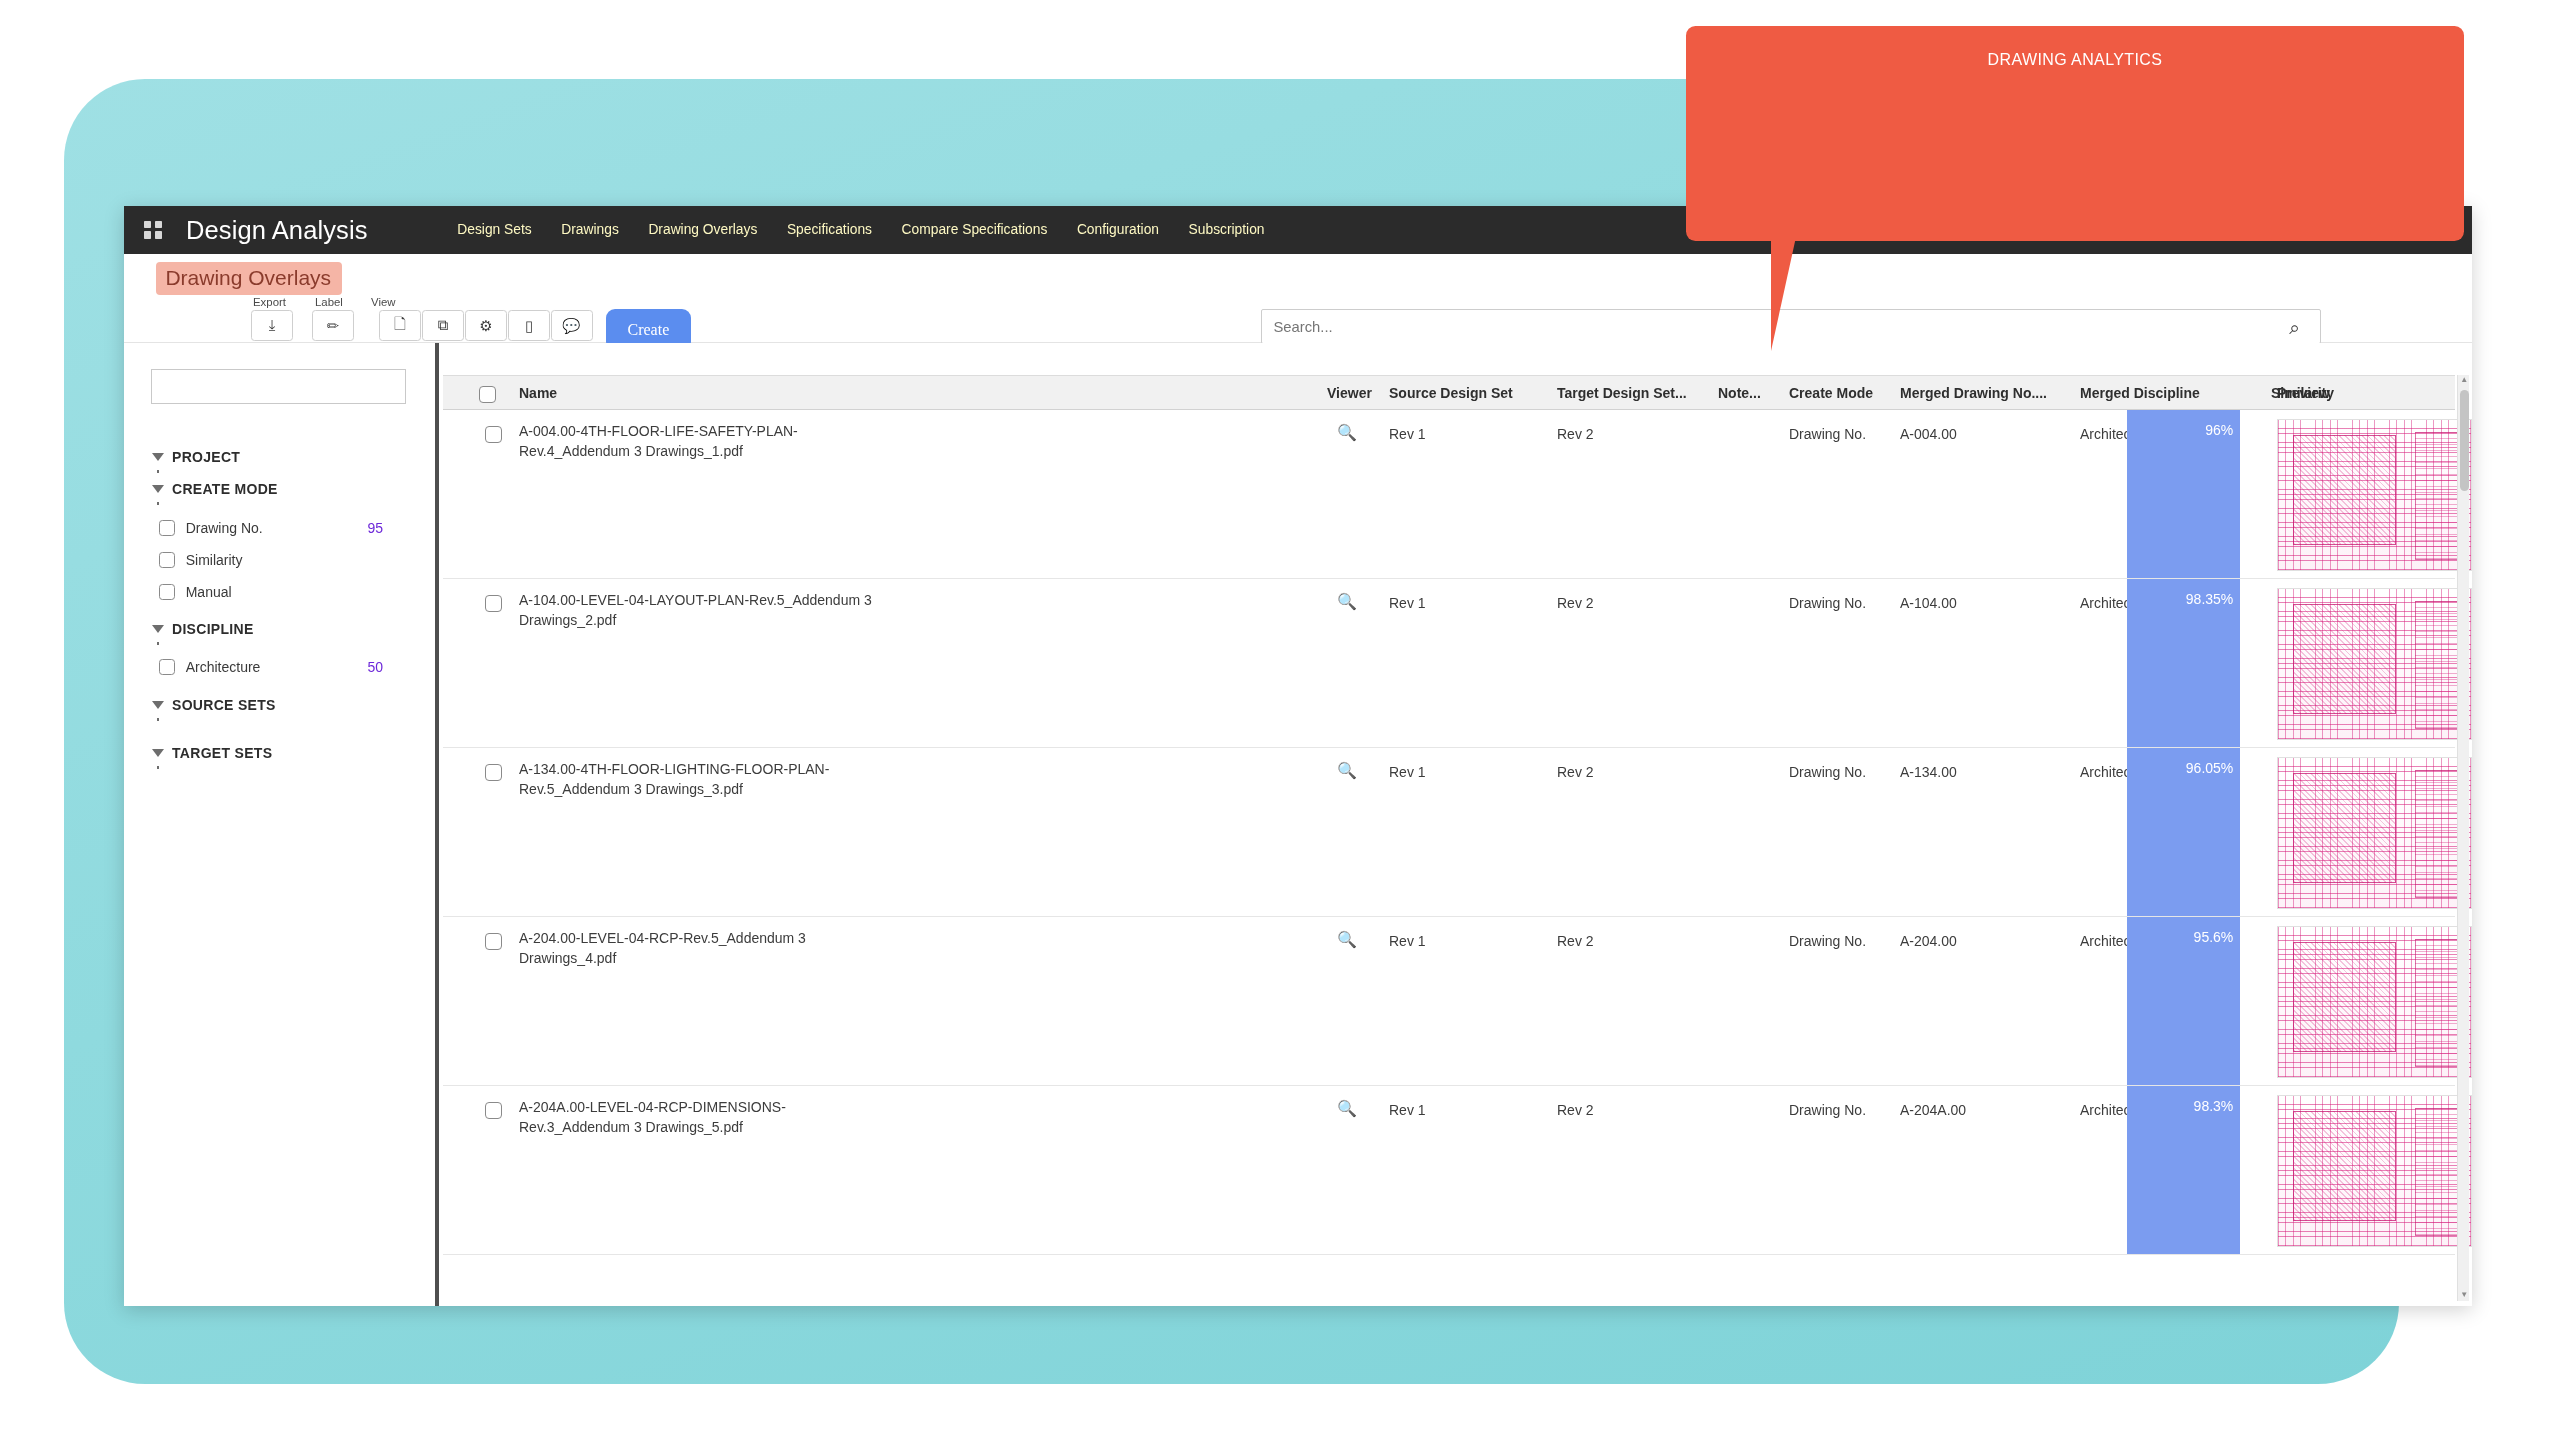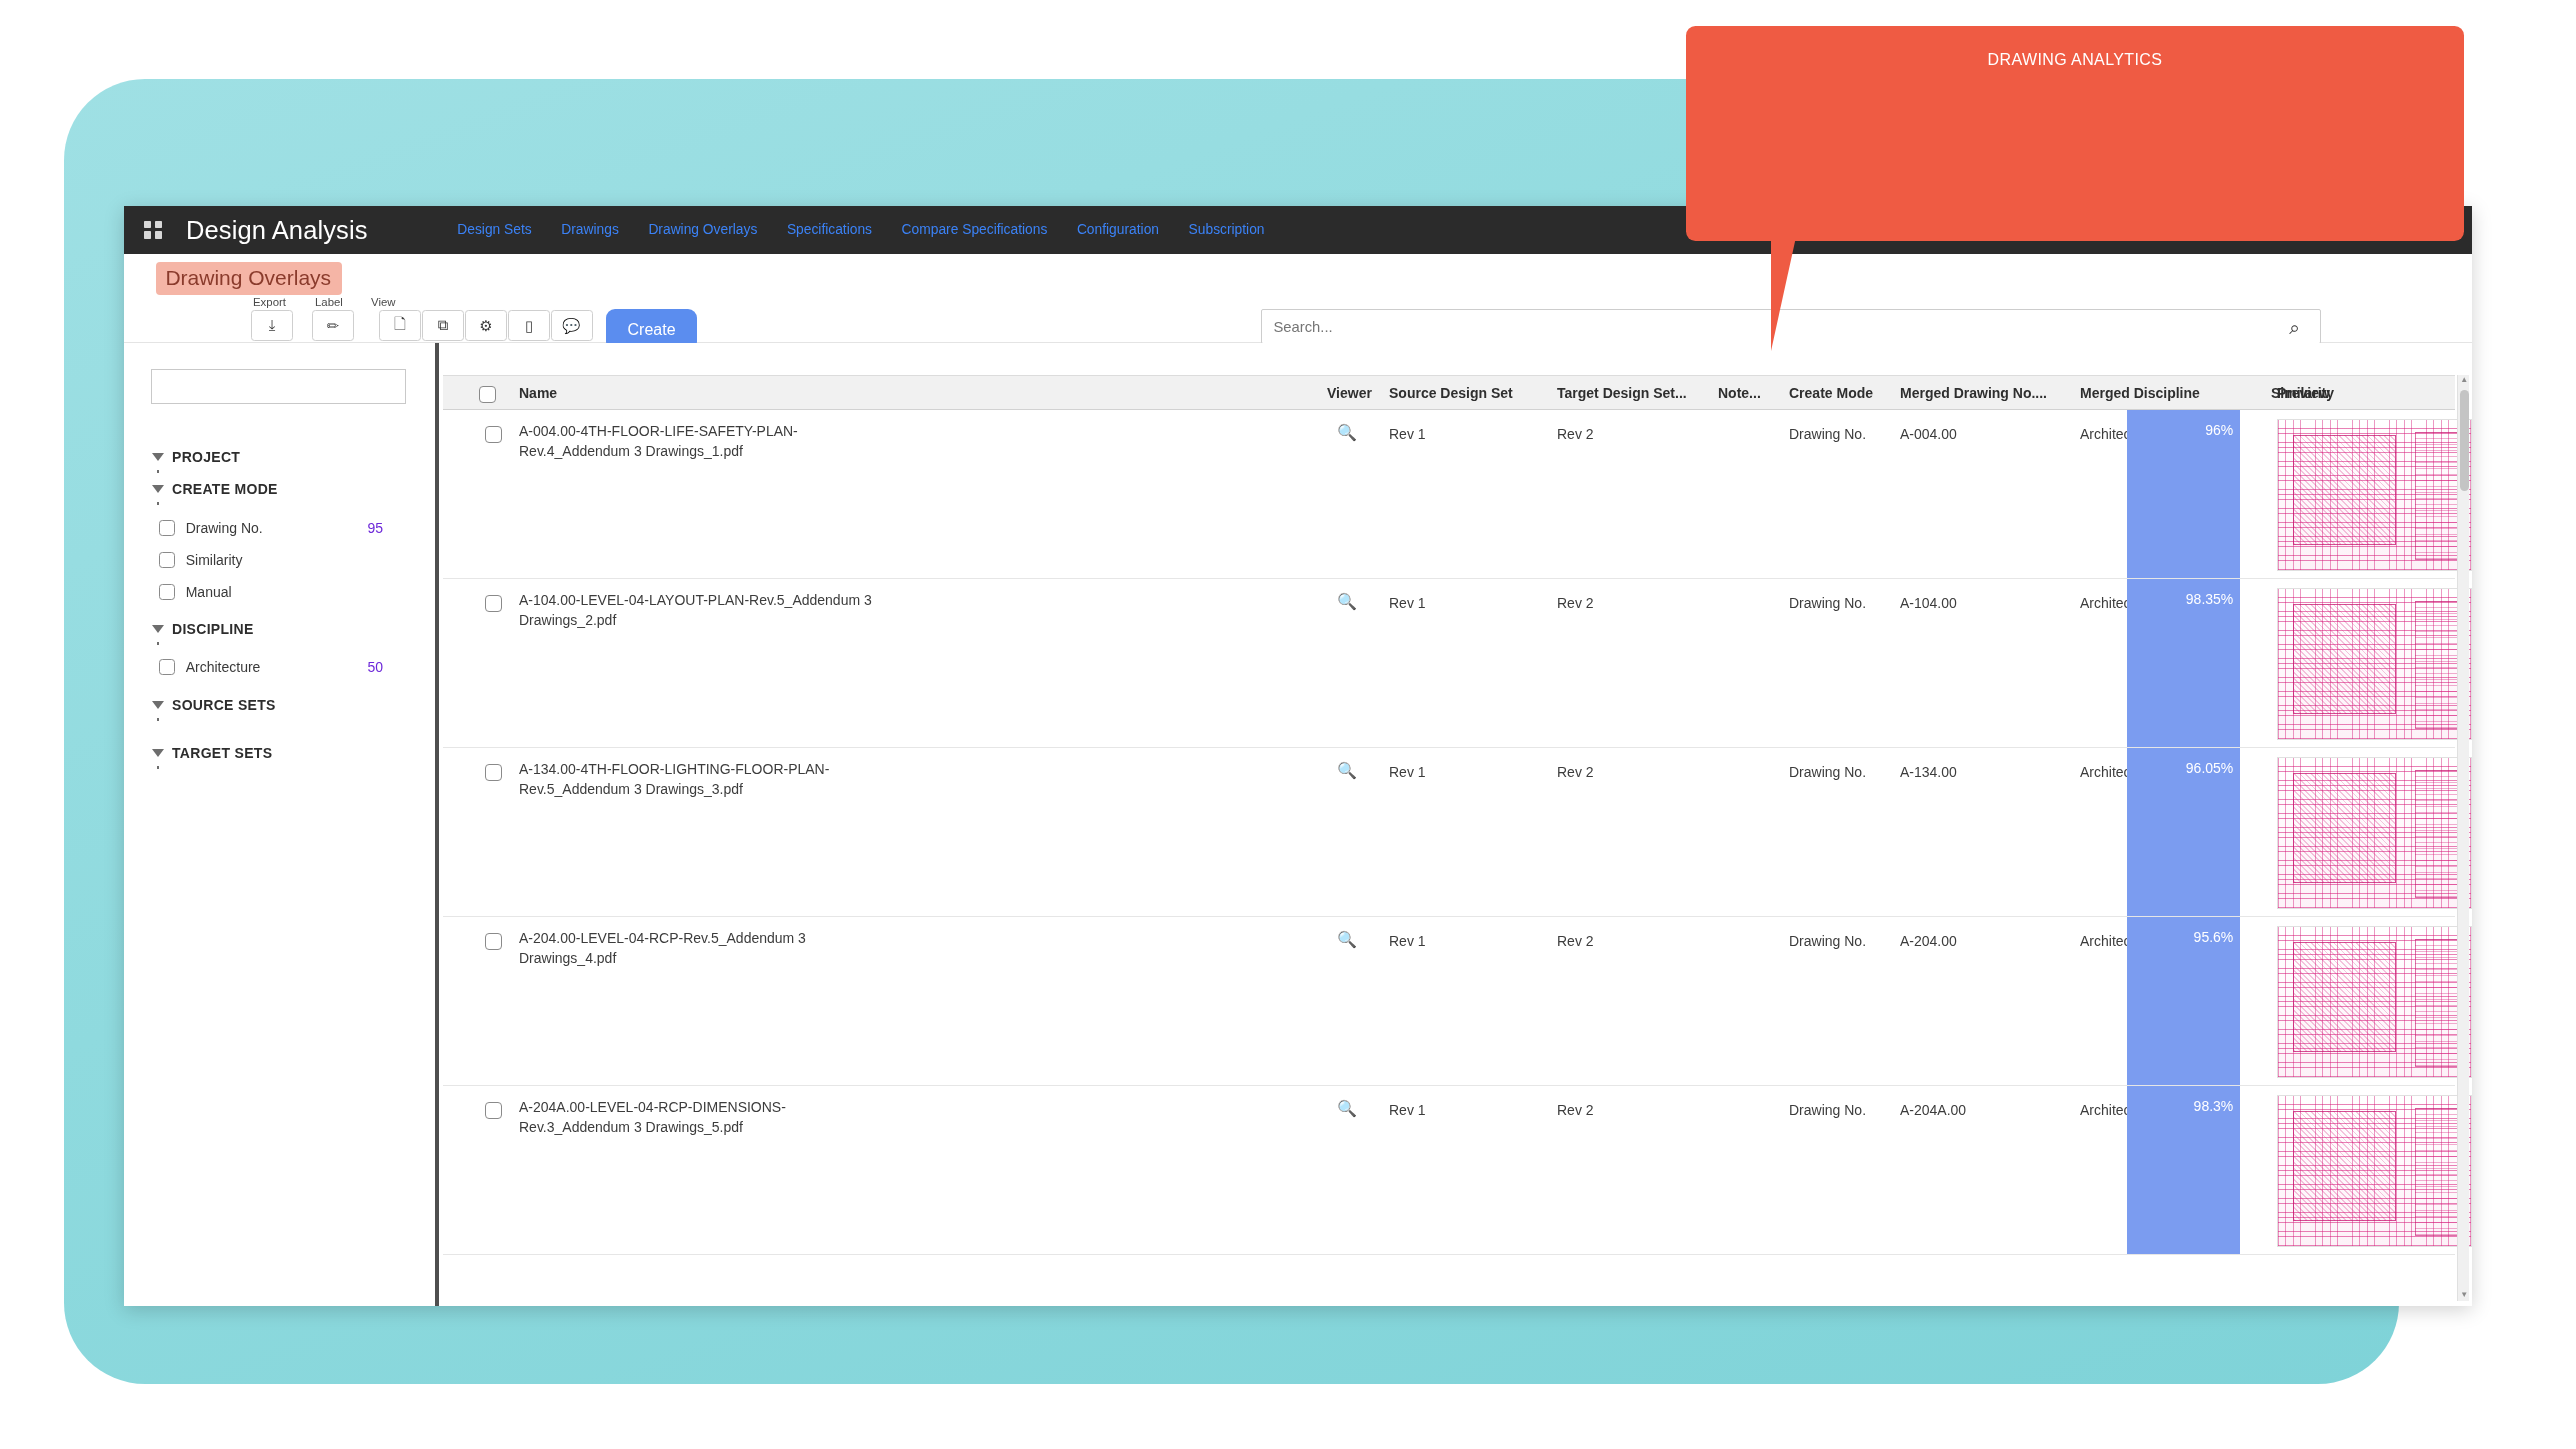--- a/index.html
+++ b/index.html
@@ -42,21 +42,21 @@
     width: 19px; height: 19px; margin-left: 20px; margin-right: 23px;
     display: grid; grid-template-columns: 7.4px 7.4px; grid-template-rows: 7.4px 7.4px;
     gap: 3.4px;
   }
   #apps-grid-icon i { background: #d8d8d8; display: block; width: 7.4px; height: 7.4px; border-radius:0.7px;}
   #brand-title {
     color: #ffffff; font-size: 25.5px; font-weight: 400;
     letter-spacing: 0.1px; margin-right: 75px; white-space: nowrap;
   }
   .nav-item {
-    color: #3b82f6; font-size: 13.8px; padding: 0 14.8px; white-space: nowrap;
+    color: #fef9c3; font-size: 13.8px; padding: 0 14.8px; white-space: nowrap;
     line-height: 48px; cursor: pointer;
   }
 
   
   #control-panel {
     position: absolute; left: 0; top: 48px;
     width: 2348px; height: 89px;
     background: #ffffff;
     border-bottom: 0.7px solid #e4e4e4;
   }
@@ -85,21 +85,21 @@
   #btn-copy2  { left: 298px; }
   #btn-gear   { left: 341px; }
   #btn-cols   { left: 384px; }
   #btn-chat   { left: 427px; }
 
   #create-button {
     position: absolute; left: 482px; top: 55px;
     height: 42px; padding: 0 21.5px;
     background: #5b8def; color: #ffffff;
     border: none; border-radius: 9px;
-    font-size: 16px; font-family: Liberation Sans, sans-serif;
+    font-size: 16px; font-family: Liberation Serif, serif;
     cursor: pointer; display: flex; align-items: center;
   }
 
   
   #search-box {
     position: absolute; left: 1137px; top: 55px;
     width: 1060px; height: 35px;
     border: 0.7px solid #cdcdcd; background: #ffffff; border-radius: 2px;
   }
   #search-input {

